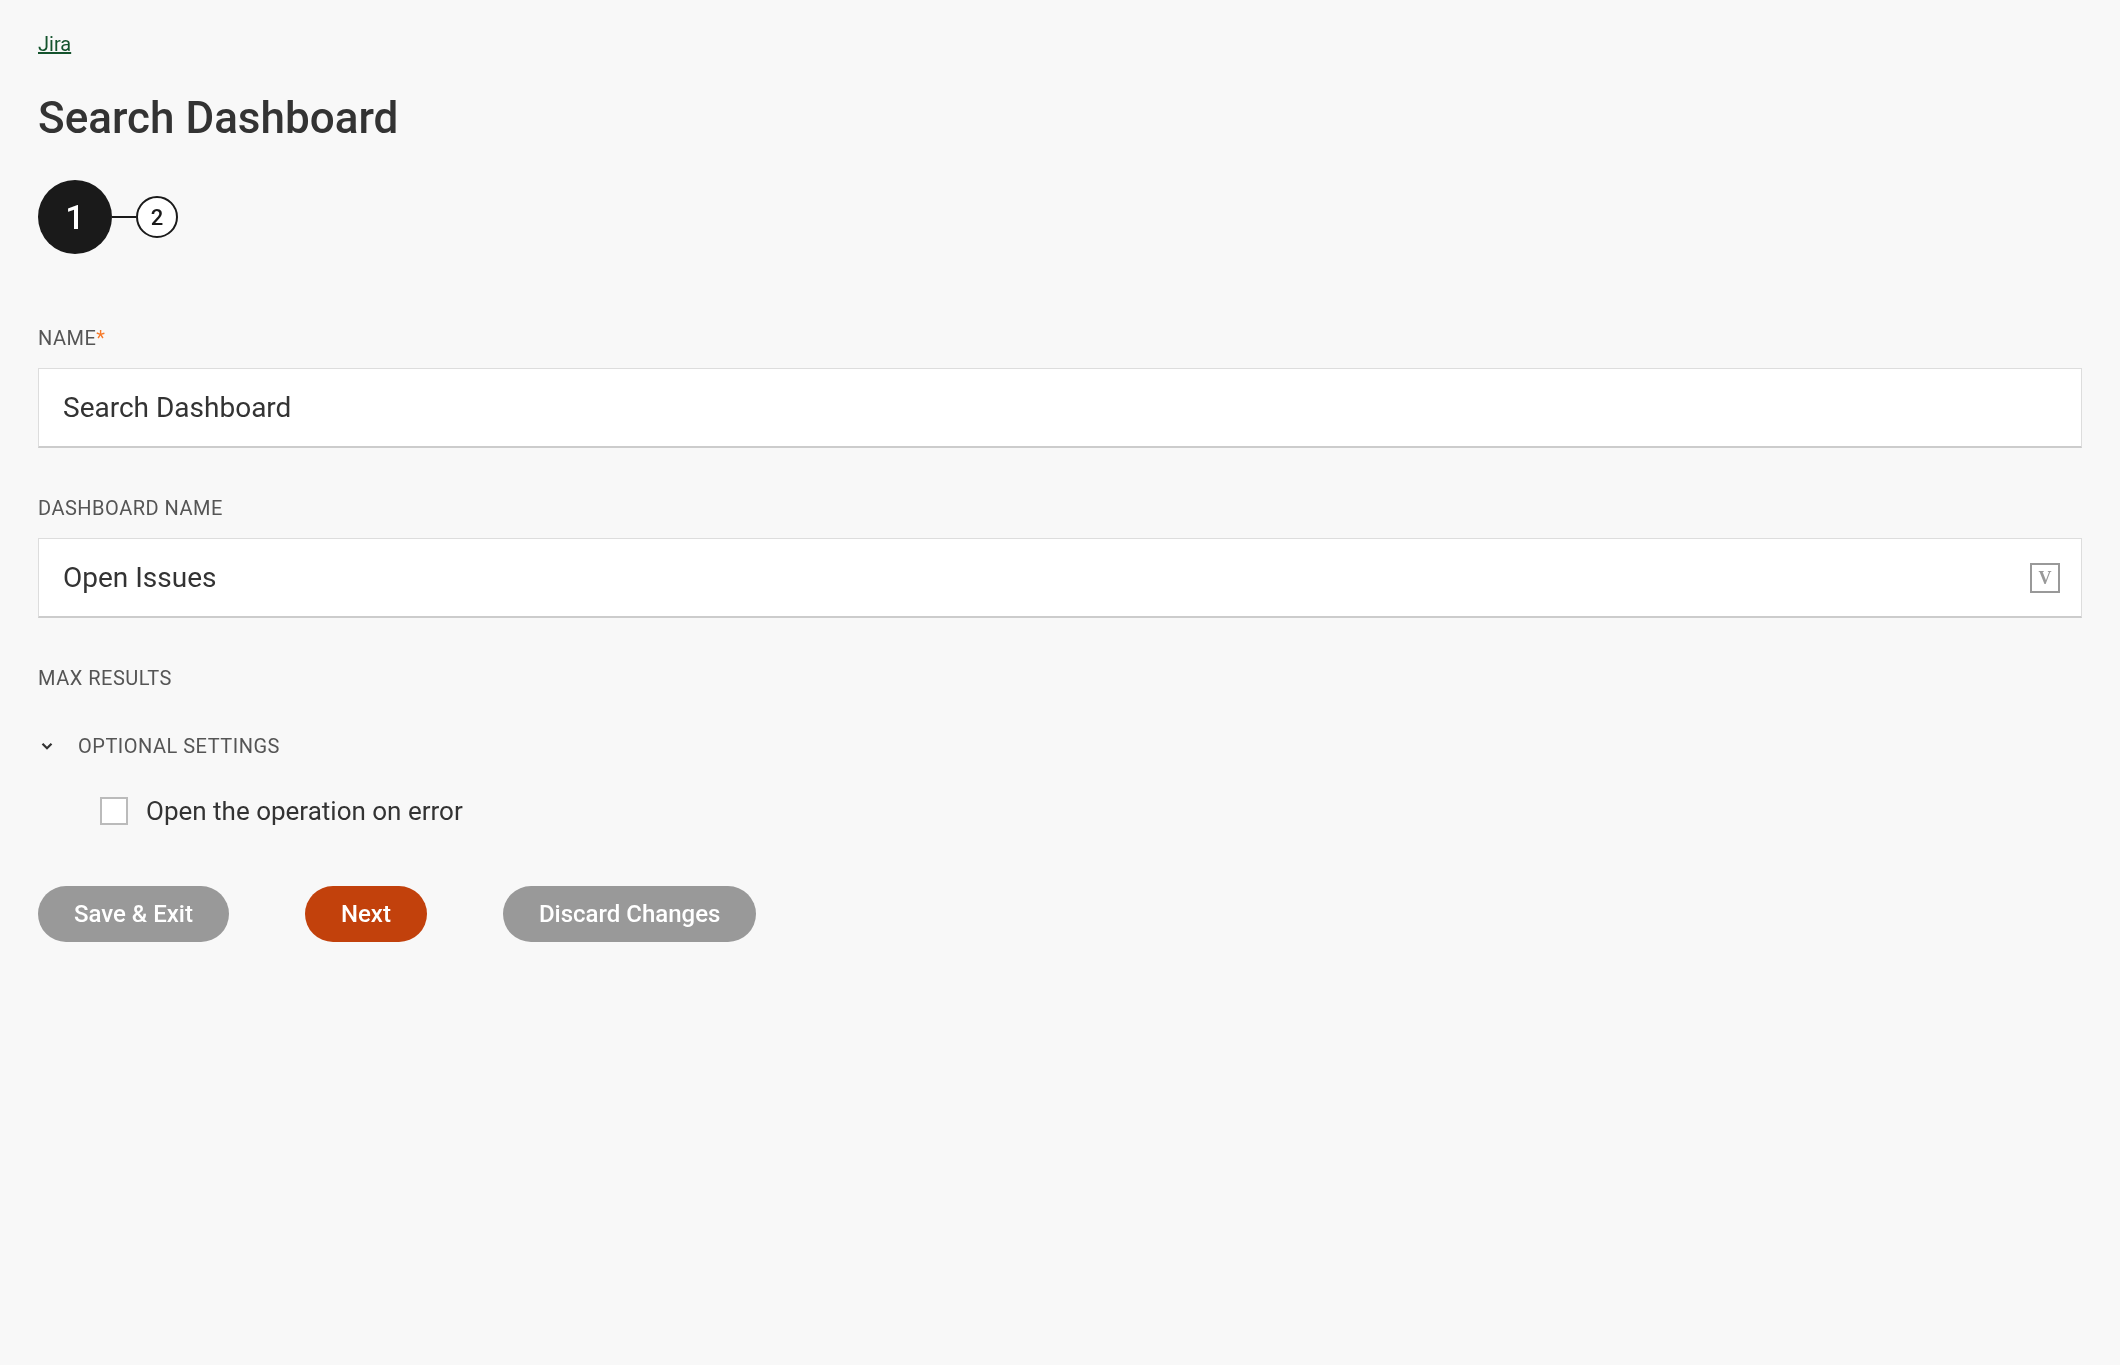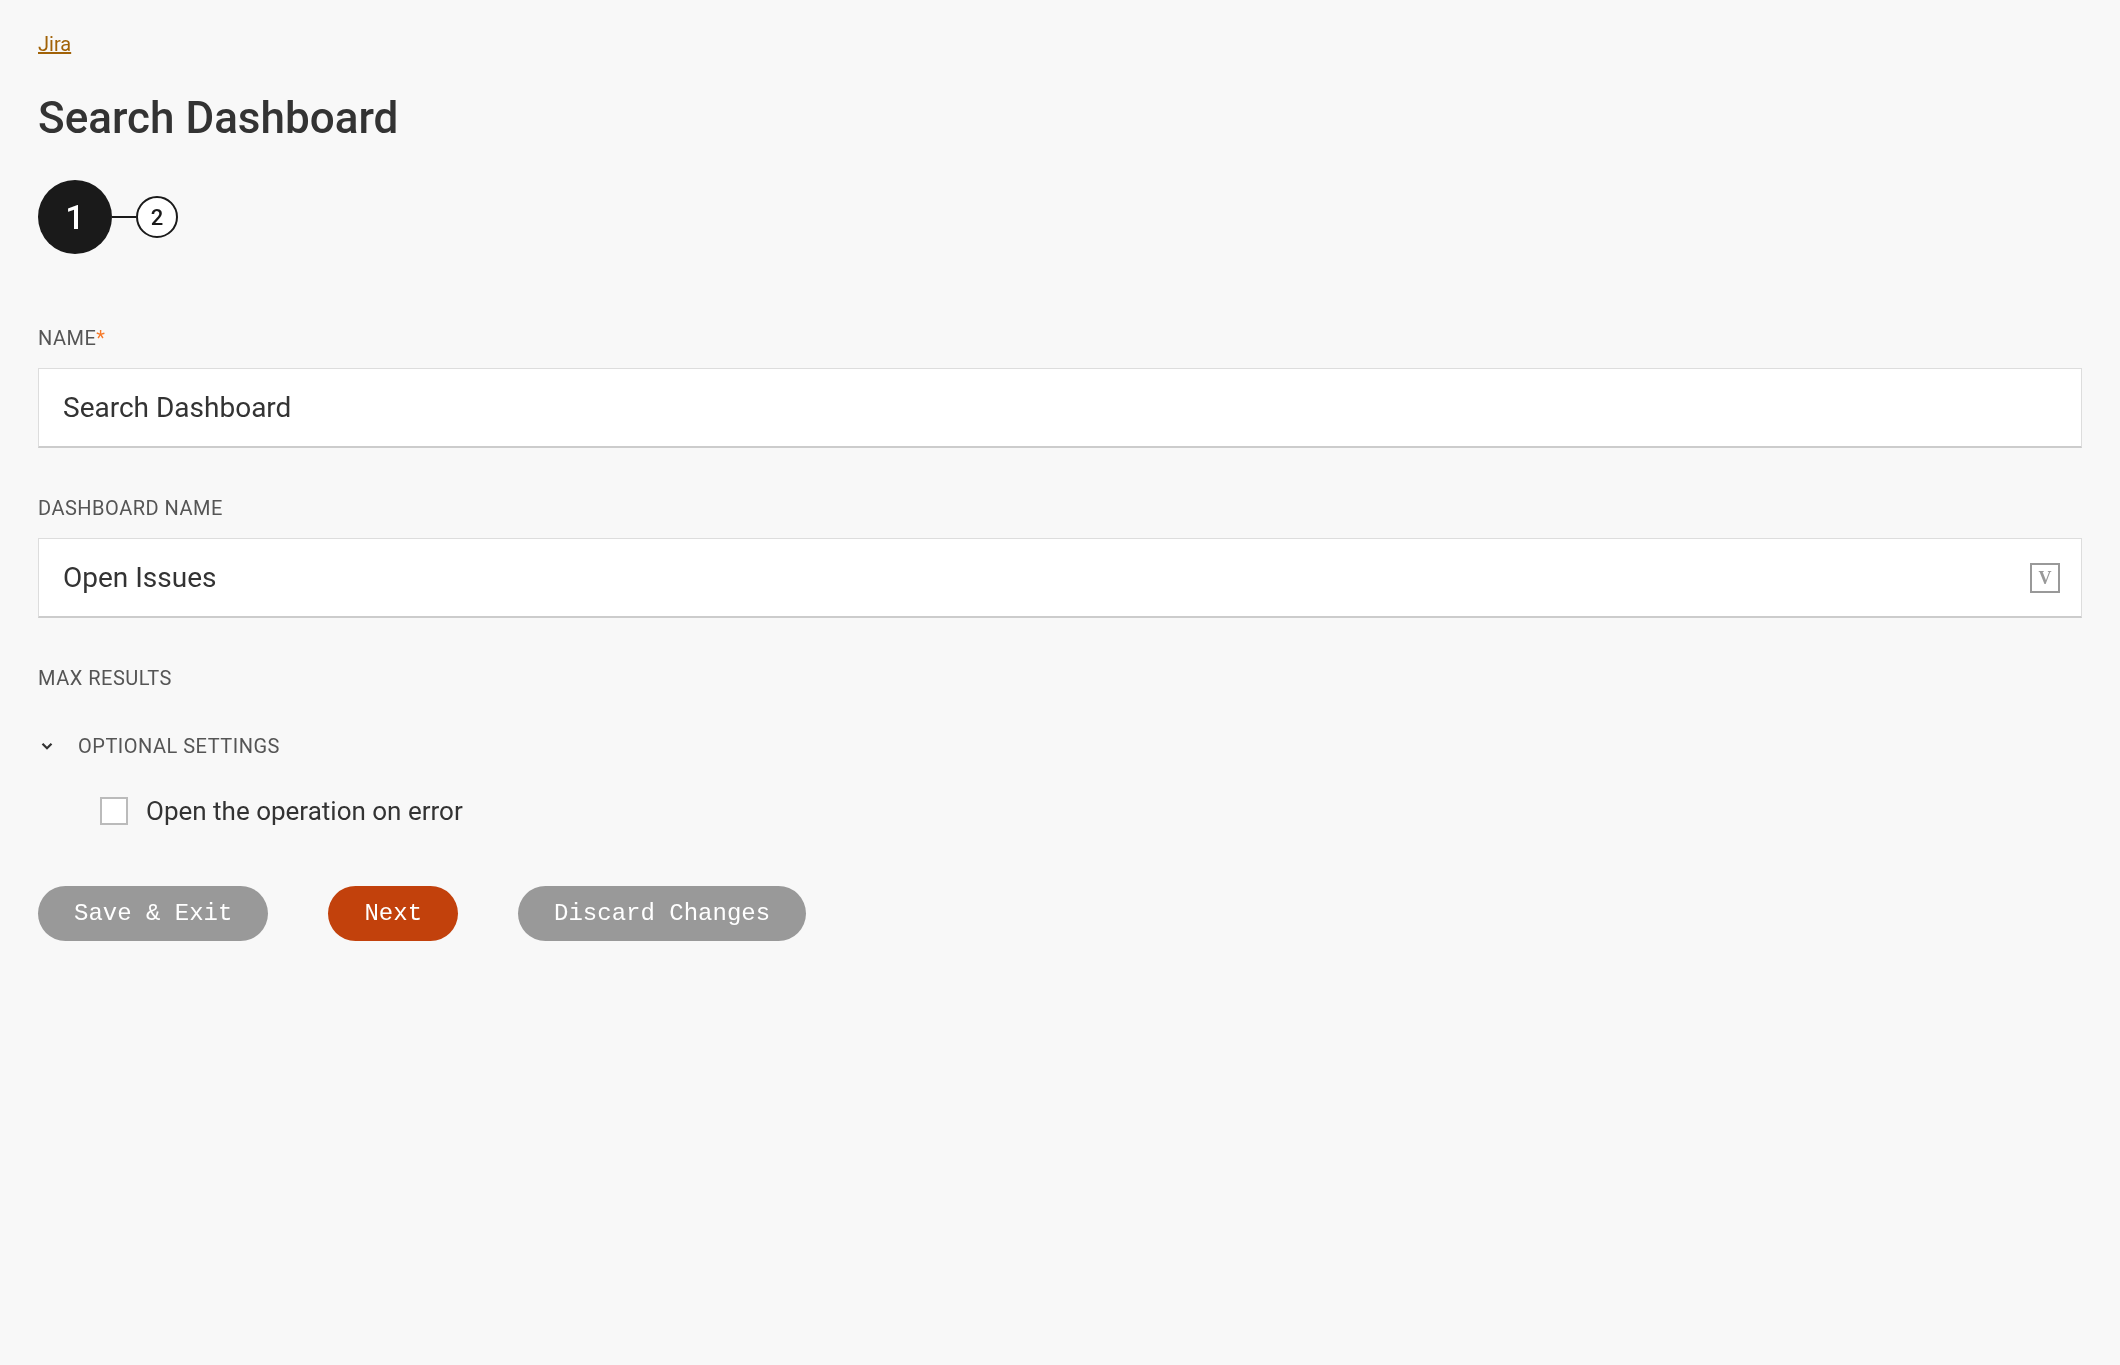--- a/index.html
+++ b/index.html
@@ -8,21 +8,21 @@
       padding: 0;
     }
     body {
       font-family: -apple-system, BlinkMacSystemFont, "Segoe UI", Roboto, "Helvetica Neue", Arial, sans-serif;
       background: #f8f8f8;
       padding: 32px 38px;
       color: #333;
     }
     .breadcrumb {
       font-size: 20px;
-      color: #a16207;
+      color: #14532d;
       text-decoration: underline;
       margin-bottom: 36px;
       display: inline-block;
     }
     .page-title {
       font-size: 44px;
       font-weight: 500;
       color: #333;
       margin-bottom: 36px;
     }
@@ -138,23 +138,22 @@
       background: #fff;
       cursor: pointer;
       flex-shrink: 0;
     }
     .checkbox-label {
       font-size: 26px;
       color: #333;
     }
     .button-row {
       display: flex;
-      gap: 60px;
+      gap: 76px;
       margin-top: 60px;
-      font-family: Liberation Mono, monospace;
     }
     .btn {
       padding: 14px 36px;
       border: none;
       border-radius: 30px;
       font-size: 24px;
       font-weight: 500;
       cursor: pointer;
       font-family: inherit;
     }

